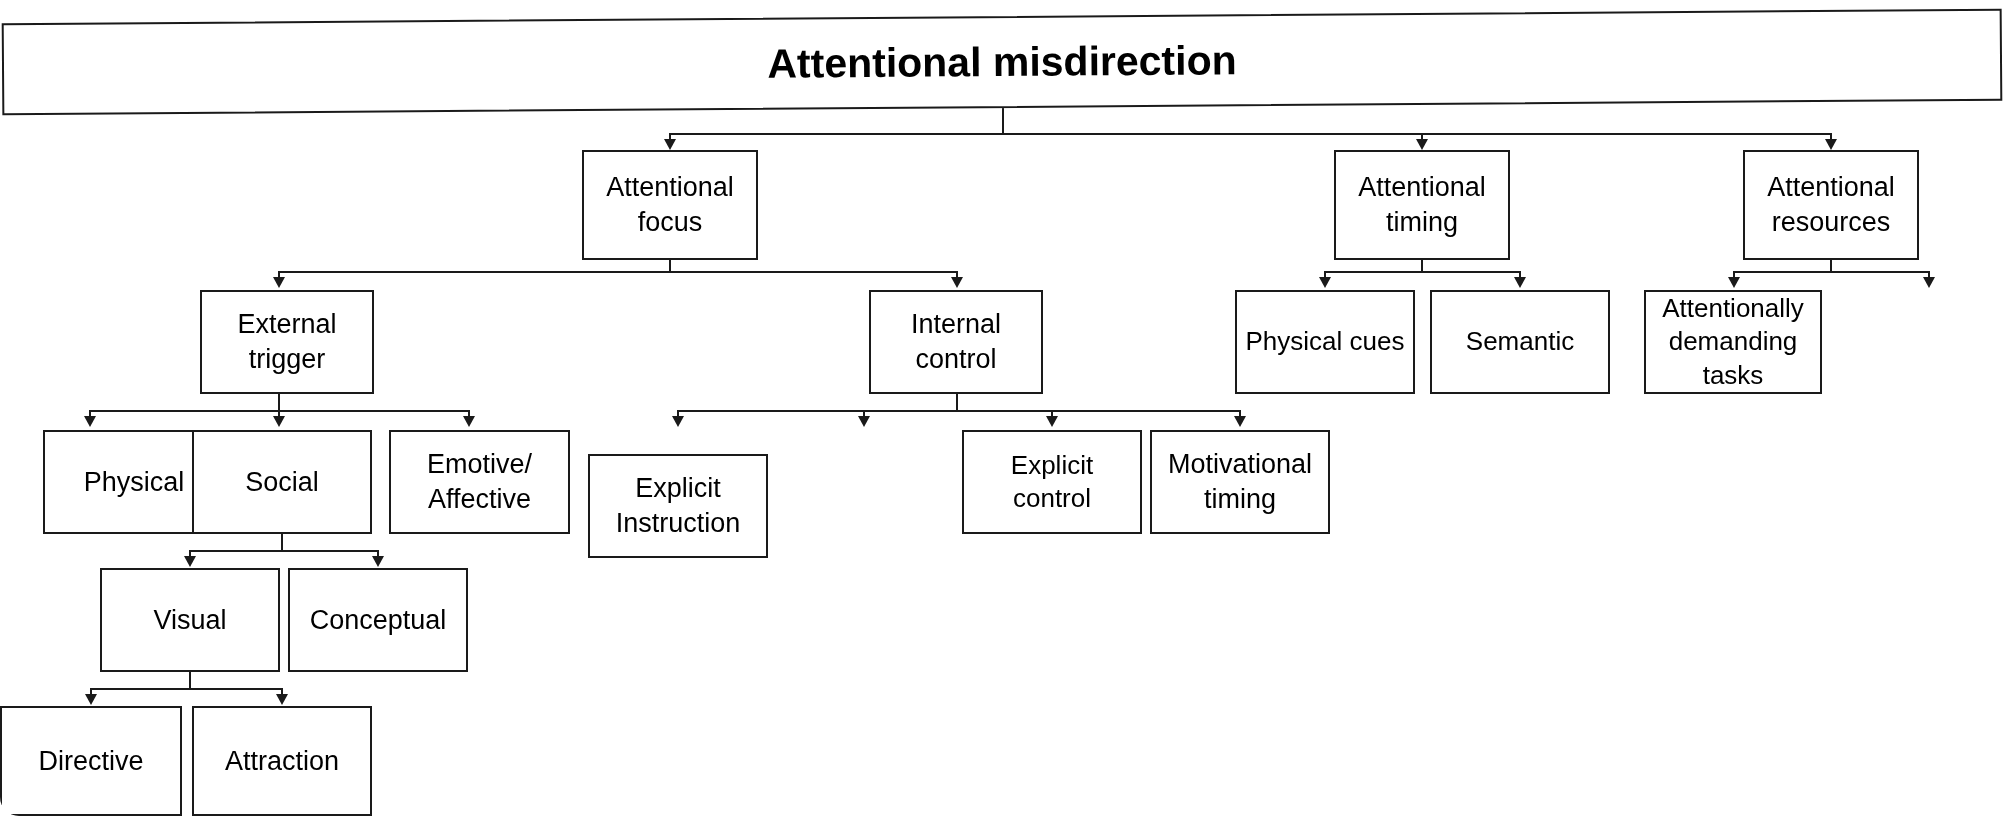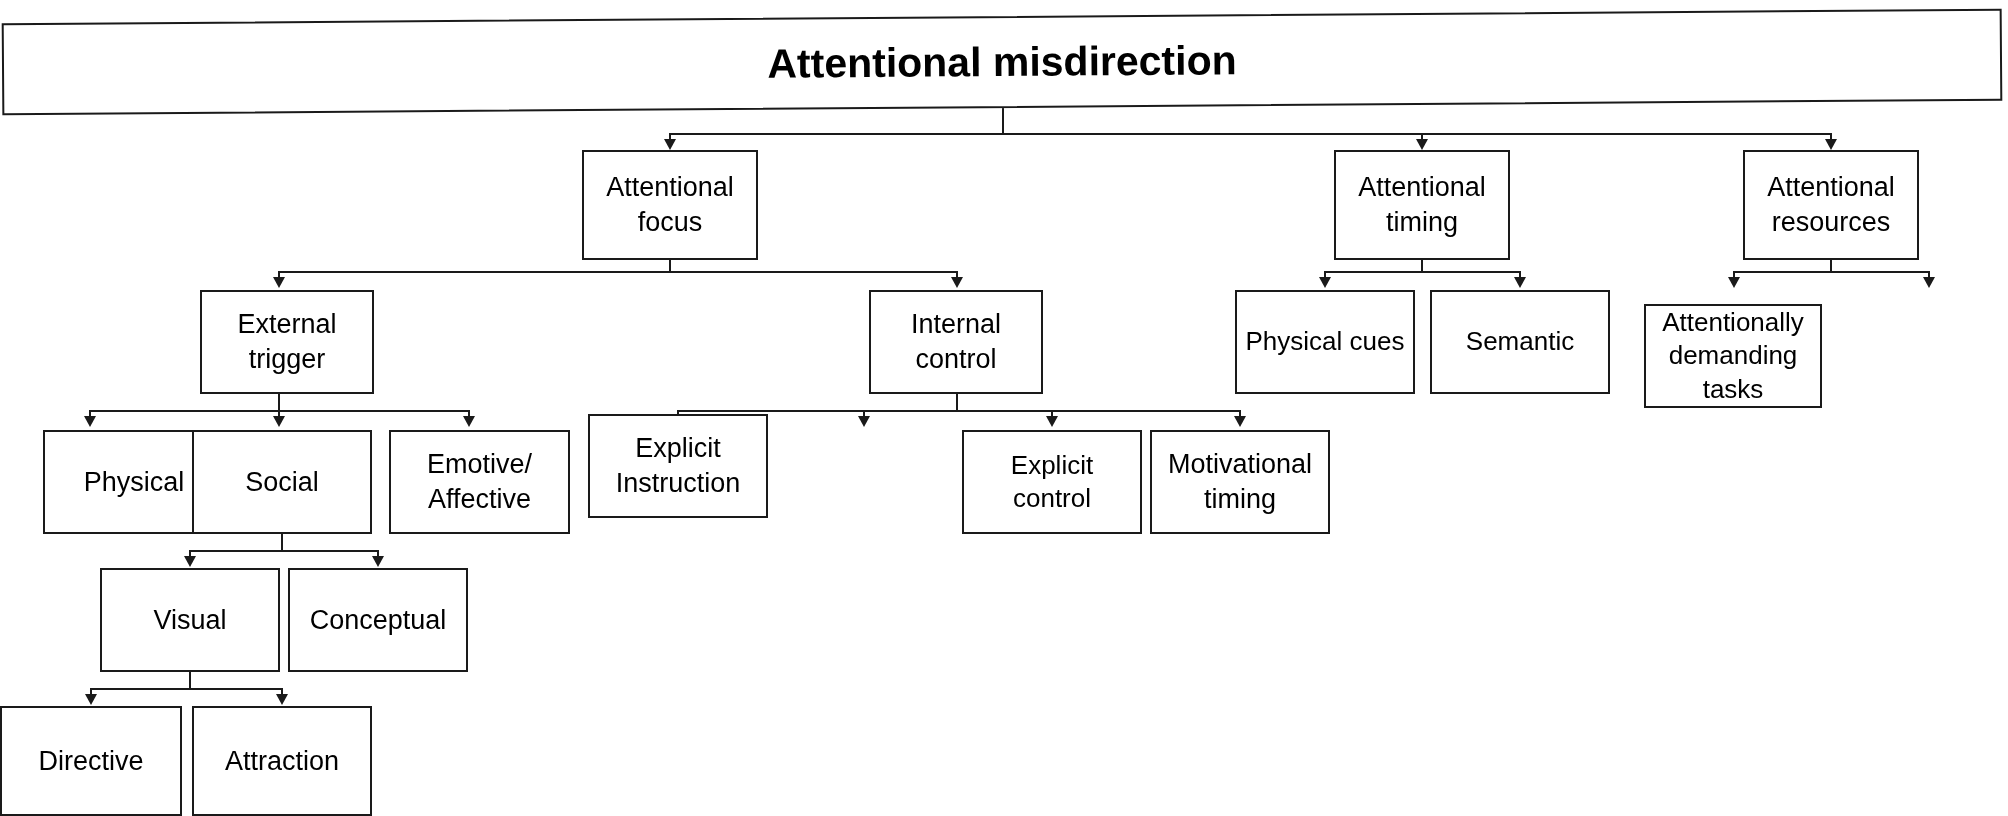--- a/index.html
+++ b/index.html
@@ -8,20 +8,21 @@
     font-family:"Liberation Sans","DejaVu Sans",sans-serif;
     color:#000000;
     -webkit-font-smoothing:antialiased;
   }
   #canvas{
     position:relative;
     width:2008px;
     height:816px;
     background:#ffffff;
     overflow:hidden;
+    border-radius:19px;
   }
   
   .node{
     position:absolute;
     box-sizing:border-box;
     border:2px solid #1a1a1a;
     background:#ffffff;
     display:flex;
     align-items:center;
     justify-content:center;
@@ -100,21 +101,21 @@
   <div class="vline" style="left:1733px;top:271px;height:10px;"></div>
   <div class="arrow" style="left:1728px;top:277px;"></div>
   <div class="vline" style="left:1928px;top:271px;height:10px;"></div>
   <div class="arrow" style="left:1923px;top:277px;"></div>
 
   <div class="node" style="left:200px;top:290px;width:174px;height:104px;">External
 trigger</div>
   <div class="node" style="left:869px;top:290px;width:174px;height:104px;">Internal control</div>
   <div class="node small" style="left:1235px;top:290px;width:180px;height:104px;text-align:center;">Physical cues</div>
   <div class="node small" style="left:1430px;top:290px;width:180px;height:104px;">Semantic</div>
-  <div class="node small" style="left:1644px;top:290px;width:178px;height:104px;margin-top:14px;">Attentionally
+  <div class="node small" style="left:1644px;top:290px;width:178px;height:104px;">Attentionally
 demanding
 tasks</div>
 
   <div class="vline" style="left:278px;top:394px;height:18px;"></div>
   <div class="hline" style="left:89px;top:410px;width:380px;"></div>
   <div class="vline" style="left:89px;top:410px;height:10px;"></div>
   <div class="arrow" style="left:84px;top:416px;"></div>
   <div class="vline" style="left:278px;top:410px;height:10px;"></div>
   <div class="arrow" style="left:273px;top:416px;"></div>
   <div class="vline" style="left:468px;top:410px;height:10px;"></div>
@@ -128,21 +129,21 @@
   <div class="arrow" style="left:858px;top:416px;"></div>
   <div class="vline" style="left:1051px;top:410px;height:10px;"></div>
   <div class="arrow" style="left:1046px;top:416px;"></div>
   <div class="vline" style="left:1239px;top:410px;height:10px;"></div>
   <div class="arrow" style="left:1234px;top:416px;"></div>
 
   <div class="node" style="left:0px;top:430px;width:182px;height:104px;margin-left:43px;">Physical</div>
   <div class="node" style="left:192px;top:430px;width:180px;height:104px;">Social</div>
   <div class="node" style="left:389px;top:430px;width:181px;height:104px;">Emotive/
 Affective</div>
-  <div class="node" style="left:588px;top:414px;width:180px;height:104px;">Explicit
+  <div class="node" style="left:588px;top:454px;width:180px;height:104px;">Explicit
 Instruction</div>
   <div class="node small" style="left:962px;top:430px;width:180px;height:104px;">Explicit control</div>
   <div class="node" style="left:1150px;top:430px;width:180px;height:104px;">Motivational
 timing</div>
 
   <div class="vline" style="left:281px;top:534px;height:18px;"></div>
   <div class="hline" style="left:189px;top:550px;width:190px;"></div>
   <div class="vline" style="left:189px;top:550px;height:10px;"></div>
   <div class="arrow" style="left:184px;top:556px;"></div>
   <div class="vline" style="left:377px;top:550px;height:10px;"></div>

